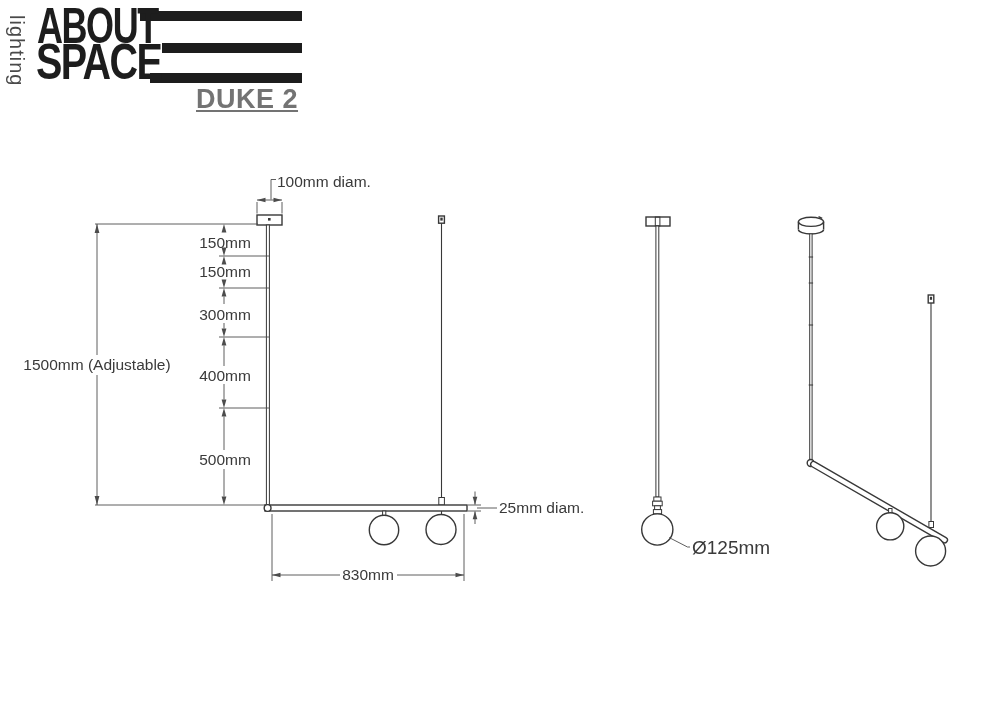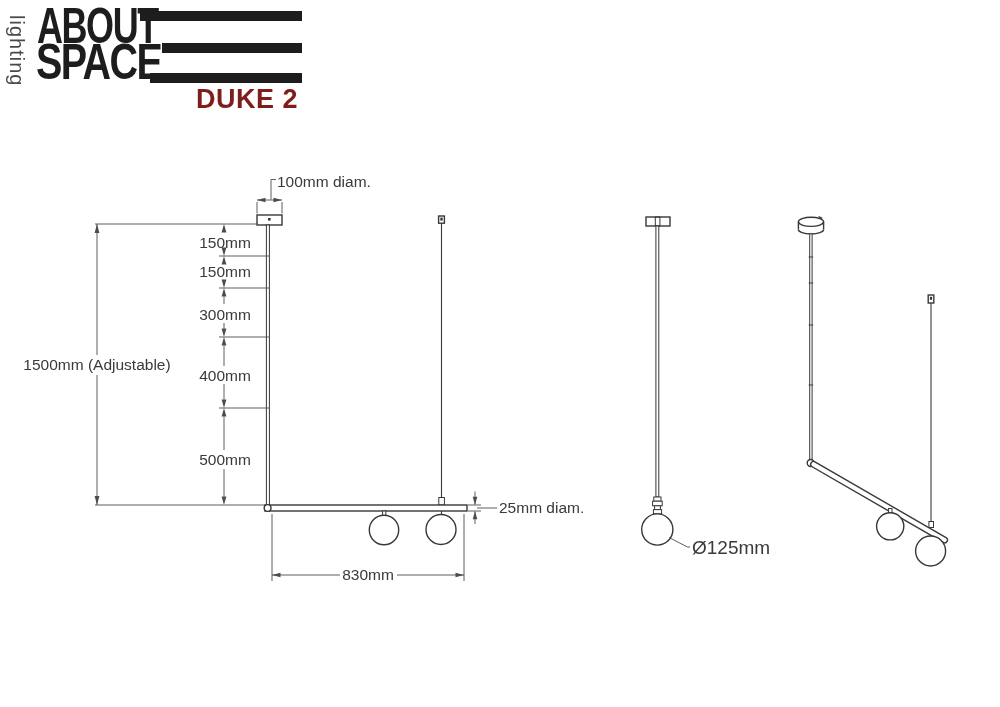--- a/index.html
+++ b/index.html
@@ -11,21 +11,21 @@
                  font:400 20px/1 "Liberation Sans",sans-serif;color:#4a4a4a;letter-spacing:1px;}
   .logo-bar{position:absolute;background:#1d1d1d;}
   .bar1{left:140px;top:11px;width:162px;height:9.5px;}
   .bar2{left:162px;top:43px;width:140px;height:9.5px;}
   .bar3{left:150px;top:73px;width:152px;height:9.5px;}
   .logo-word{position:absolute;font:700 50px/1 "Liberation Sans",sans-serif;color:#1d1d1d;
              letter-spacing:-2px;transform-origin:0 0;white-space:nowrap;}
   .word1{left:37px;top:1px;transform:scaleX(0.72);}
   .word2{left:36px;top:37px;transform:scaleX(0.79);}
   .product-title{position:absolute;left:196px;top:86px;font:700 27px/1 "Liberation Sans",sans-serif;
-                 color:#7f1d1d;letter-spacing:0.5px;white-space:nowrap;}
+                 color:#737373;letter-spacing:0.5px;white-space:nowrap;text-decoration:underline;}
   
   svg{position:absolute;left:0;top:0;}
   .ln{stroke:#383838;fill:none;stroke-width:1.4;}
   .thin{stroke-width:1.1;}
   .shape{fill:#ffffff;stroke:#383838;stroke-width:1.4;}
   .sw1{stroke-width:1;}
   .dim{stroke:#4c4c4c;fill:none;stroke-width:0.9;}
   .arr{fill:#4c4c4c;stroke:none;}
   .dark{fill:#383838;stroke:none;}
   .txt{font-family:"Liberation Sans",sans-serif;font-size:15.5px;fill:#3a3a3a;}

